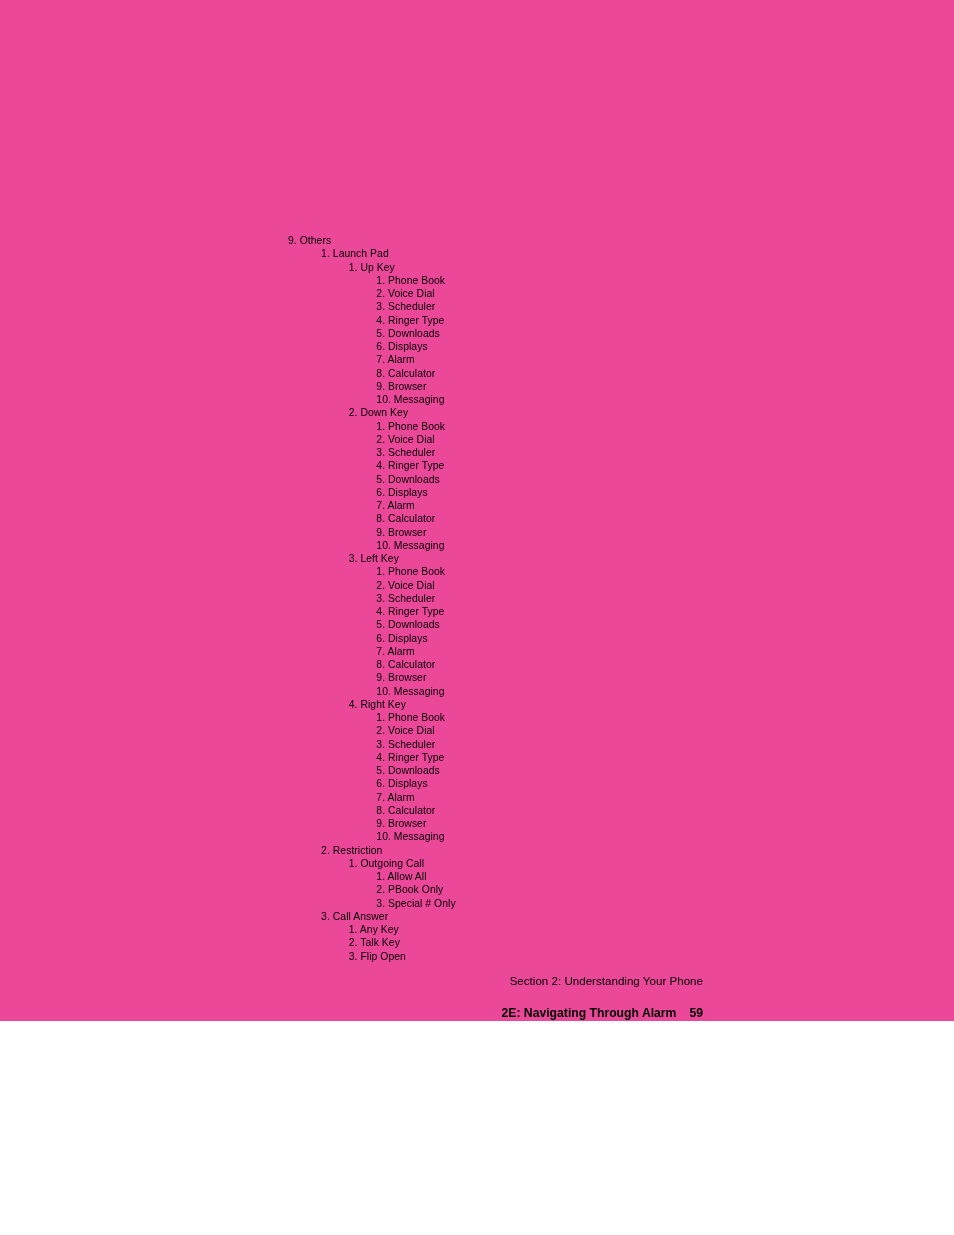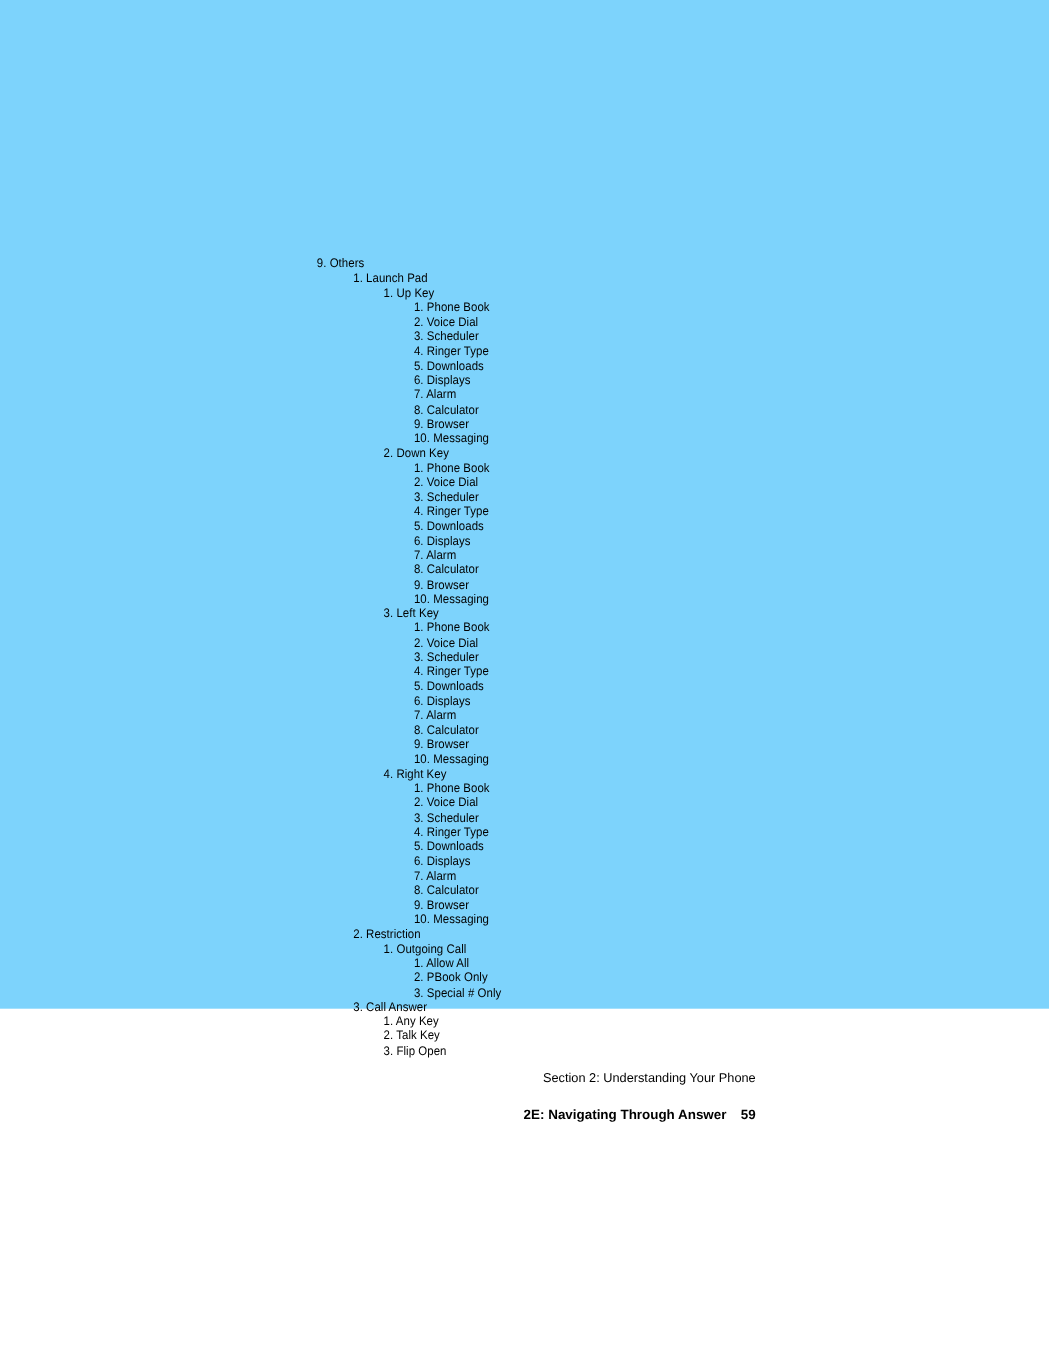--- a/index.html
+++ b/index.html
@@ -17,22 +17,22 @@
     -webkit-font-smoothing: antialiased;
     overflow: hidden;
   }
 
   
   .page {
     position: absolute;
     left: 0;
     top: 0;
     width: 954px;
-    height: 917px;
-    background: #7dd3fc;
+    height: 1021px;
+    background: #ec4899;
   }
 
   
   .outline {
     position: absolute;
     left: 288px;
     top: 234px;
     width: 420px;
   }
 
@@ -49,21 +49,21 @@
 
   
   .lvl-0 { padding-left: 0px;  }
   .lvl-1 { padding-left: 36px; }
   .lvl-2 { padding-left: 66px; }
   .lvl-3 { padding-left: 96px; }
 
   
   .footer {
     position: absolute;
-    left: 288px;
+    left: 304px;
     top: 974px;
     width: 399px;
     text-align: right;
   }
   .footer-section {
     font-family: "Liberation Sans", "DejaVu Sans", sans-serif;
     font-size: 11.6px;
     line-height: 14px;
     font-weight: normal;
     color: #000000;
@@ -142,17 +142,17 @@
       <div class="outline-line lvl-3">3. Special # Only</div>
       <div class="outline-line lvl-1">3. Call Answer</div>
       <div class="outline-line lvl-2">1. Any Key</div>
       <div class="outline-line lvl-2">2. Talk Key</div>
       <div class="outline-line lvl-2">3. Flip Open</div>
     </div>
 
   <div class="footer">
     <div class="footer-section">Section 2: Understanding Your Phone</div>
     <div class="footer-chapter">
-      <span>2E: Navigating Through Answer</span><span class="pageno">59</span>
+      <span>2E: Navigating Through Alarm</span><span class="pageno">59</span>
     </div>
   </div>
 
 </div>
 
 </body></html>

